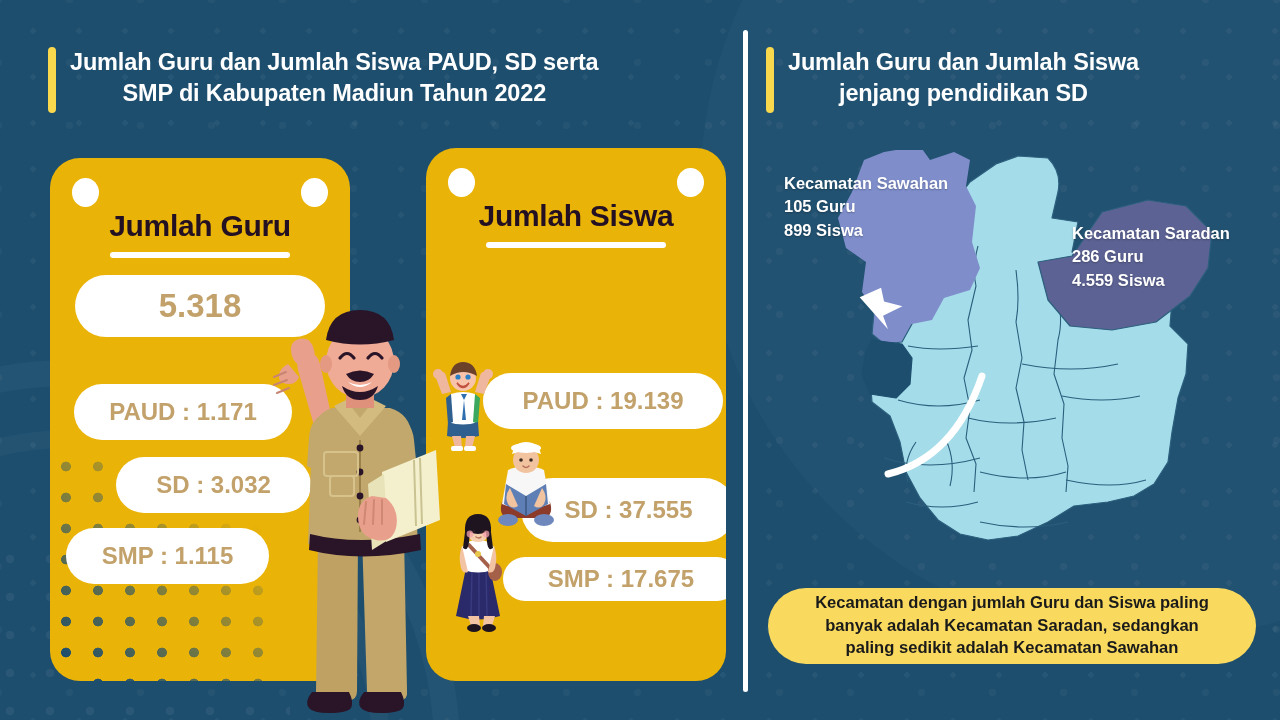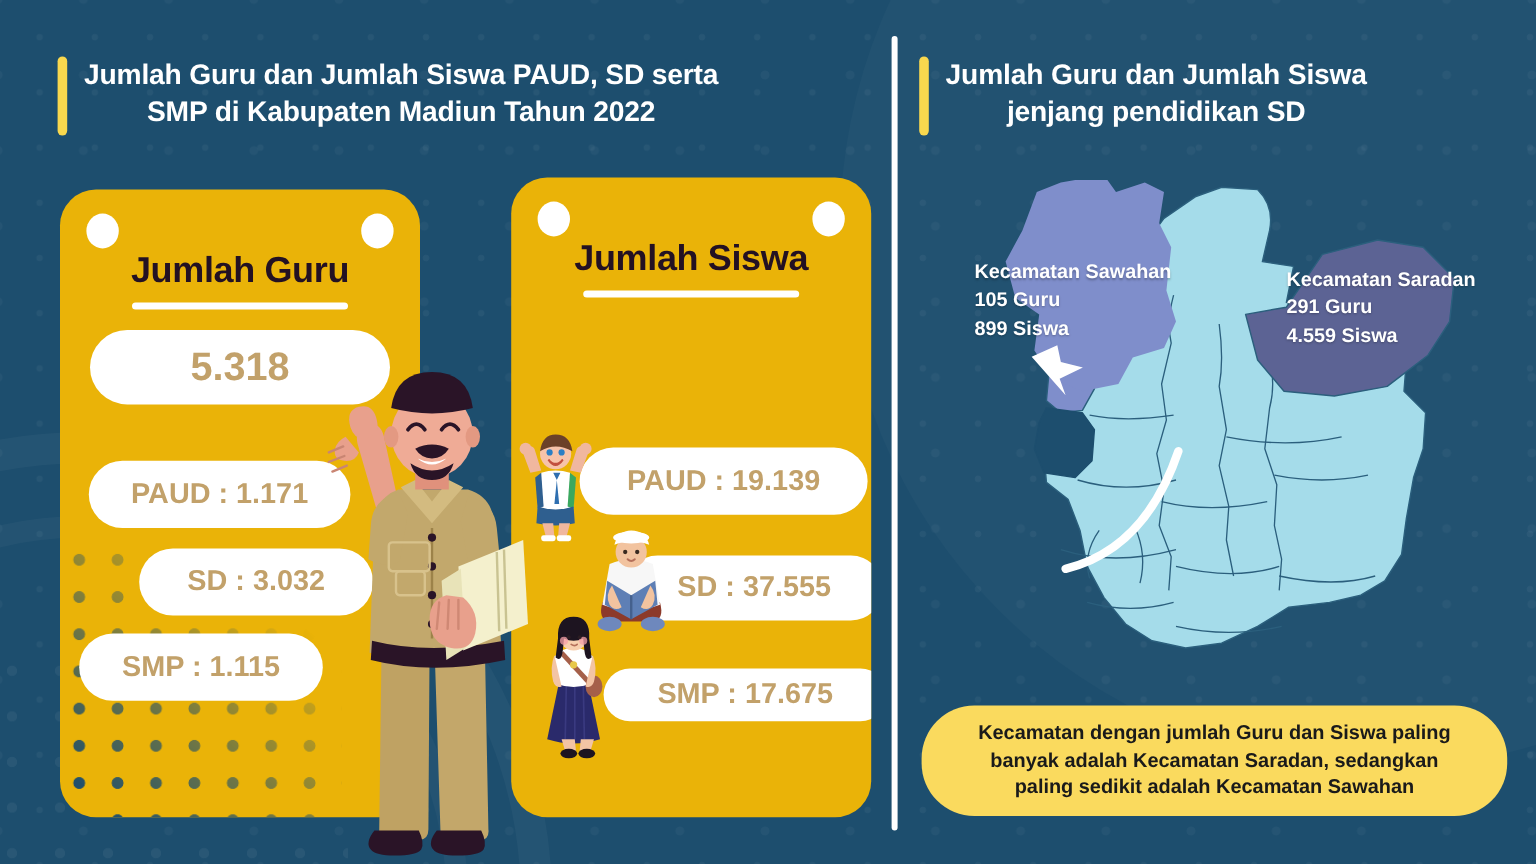--- a/index.html
+++ b/index.html
@@ -135,21 +135,21 @@
 
   
   #g-total { left: 25px;  top: 117px; width: 250px; height: 62px; }
   #g-paud  { left: 24px;  top: 226px; width: 218px; height: 56px; }
   #g-sd    { left: 66px;  top: 299px; width: 195px; height: 56px; }
   #g-smp   { left: 16px;  top: 370px; width: 203px; height: 56px; }
 
   
   #s-total { left: 25px;  top: 118px; width: 250px; height: 62px; }
   #s-paud  { left: 57px;  top: 225px; width: 240px; height: 56px; }
-  #s-sd    { left: 95px;  top: 315px; width: 215px; height: 54px; }
+  #s-sd    { left: 95px;  top: 330px; width: 215px; height: 64px; }
   #s-smp   { left: 77px;  top: 409px; width: 236px; height: 44px; }
 
   
   #illus-teacher { position: absolute; left: 262px; top: 300px; width: 210px; height: 420px; z-index: 5; }
   #illus-boy     { position: absolute; left: 430px; top: 360px; width: 66px; height: 92px; z-index: 4; }
   #illus-reader  { position: absolute; left: 490px; top: 440px; width: 72px; height: 92px; z-index: 4; }
   #illus-girl    { position: absolute; left: 448px; top: 512px; width: 60px; height: 120px; z-index: 4; }
 
   
   #map-wrap { position: absolute; left: 756px; top: 150px; width: 510px; height: 420px; }
@@ -157,27 +157,27 @@
 
   .map-label {
     position: absolute;
     color: #ffffff;
     font-size: 16.5px;
     font-weight: bold;
     line-height: 1.42;
     text-shadow: 0 1px 2px rgba(0,0,0,0.28);
     white-space: nowrap;
   }
-  #label-sawahan { left: 812px; top: 172px; margin-top: 44px; }
+  #label-sawahan { left: 784px; top: 172px; }
   #label-saradan { left: 1072px; top: 222px; }
 
   
   #caption {
     position: absolute;
-    left: 768px; top: 588px; width: 488px; height: 92px;
+    left: 768px; top: 588px; width: 488px; height: 76px;
     background: #fada5e;
     border-radius: 44px;
     display: flex; align-items: center; justify-content: center;
     text-align: center;
     padding: 0 18px;
   }
   #caption .ctext {
     color: #1a1a1a;
     font-size: 16.6px;
     font-weight: bold;
@@ -395,21 +395,21 @@
 </div>
 
 <div class="map-label" id="label-sawahan">
   <div>Kecamatan Sawahan</div>
   <div>105 Guru</div>
   <div>899 Siswa</div>
 </div>
 
 <div class="map-label" id="label-saradan">
   <div>Kecamatan Saradan</div>
-  <div>291 Guru</div>
+  <div>286 Guru</div>
   <div>4.559 Siswa</div>
 </div>
 
 <div id="caption">
   <div class="ctext">
     <div>Kecamatan dengan jumlah Guru dan Siswa paling</div>
     <div>banyak adalah Kecamatan Saradan, sedangkan</div>
     <div>paling sedikit adalah Kecamatan Sawahan</div>
   </div>
 </div>

